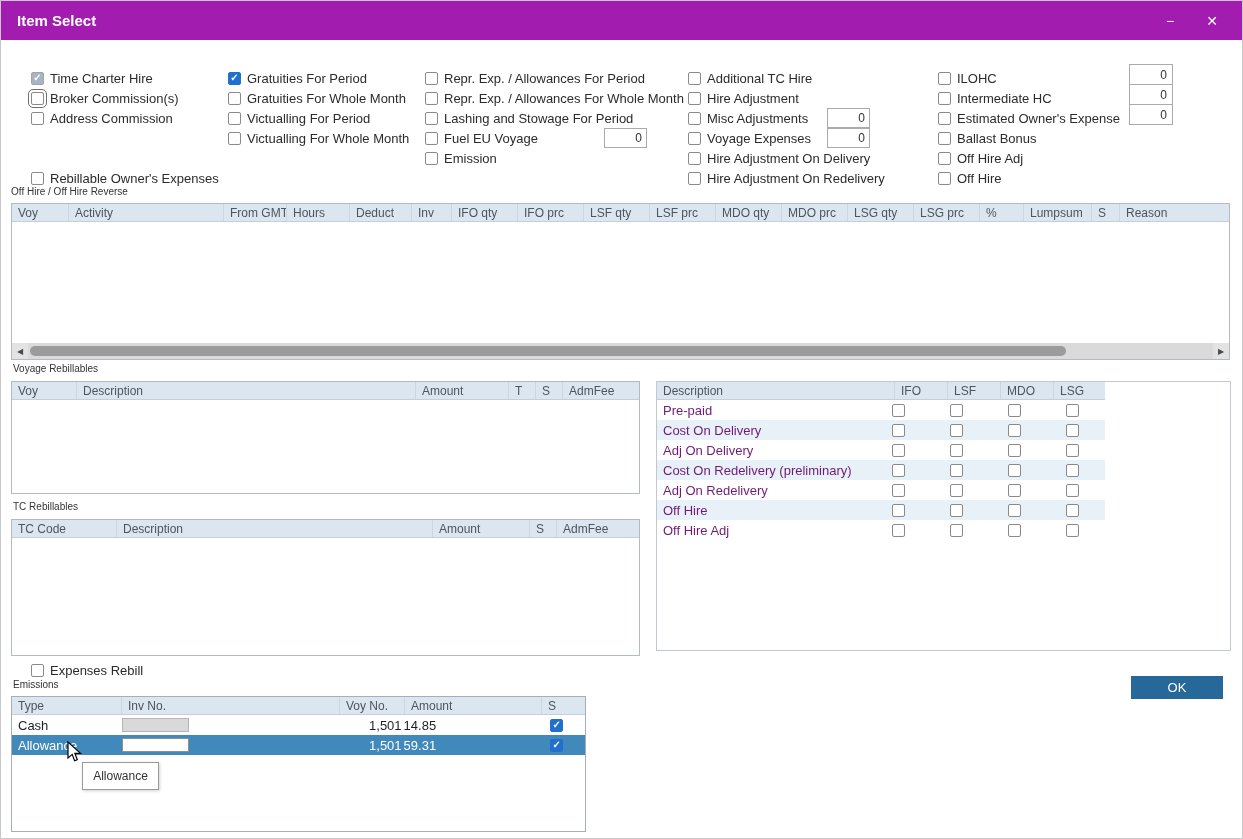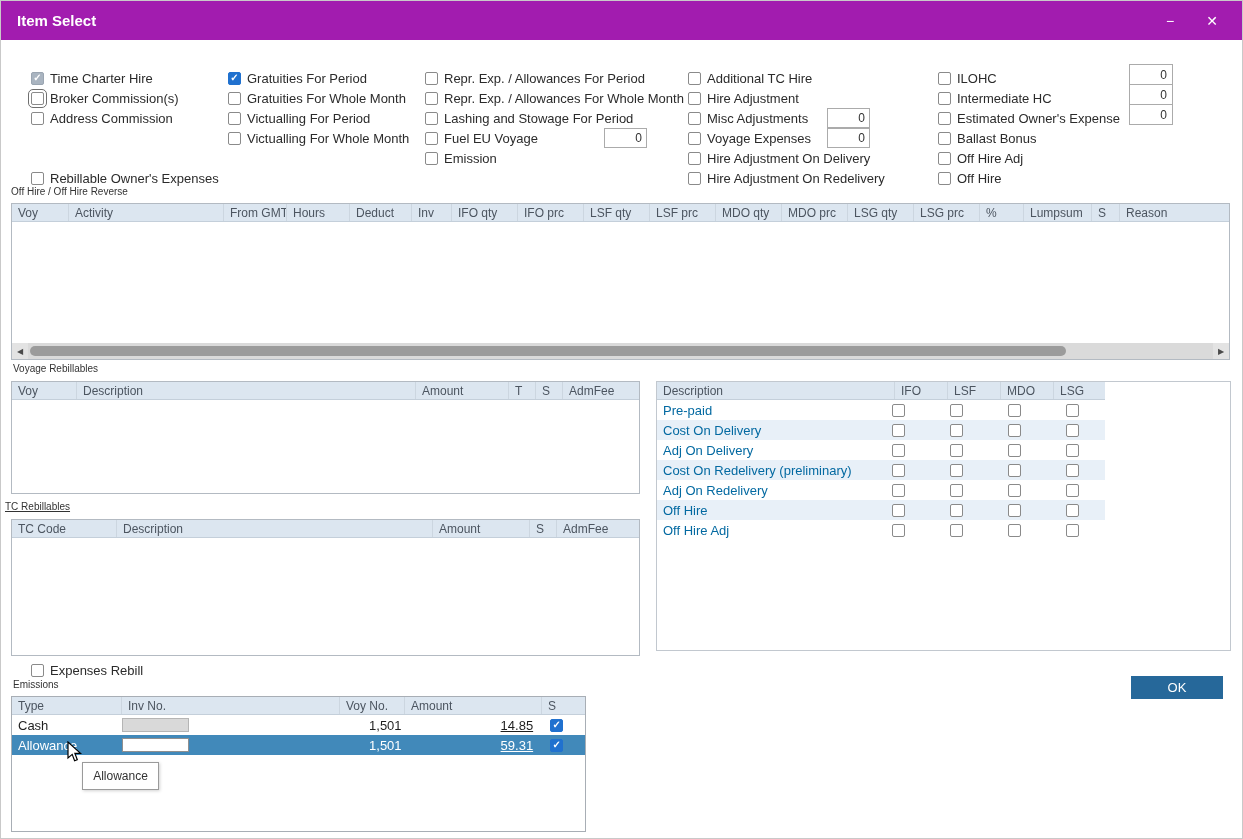--- a/index.html
+++ b/index.html
@@ -68,38 +68,38 @@
 
   .tc { left:10px; top:518px; width:629px; height:137px; }
   .tc-head > span:nth-of-type(1){width:105px} .tc-head > span:nth-of-type(2){width:316px}
   .tc-head > span:nth-of-type(3){width:97px}  .tc-head > span:nth-of-type(4){width:27px}
   .tc-head > span:nth-of-type(5){width:84px}
 
   .delivery { left:655px; top:380px; width:575px; height:270px; border-color:#c2c8cf; }
   .delivery-head { width:448px; }
   .delivery-head > span:nth-of-type(1){width:238px} .delivery-head > span:nth-of-type(n+2){width:53px}
   .delivery-head > span:nth-of-type(5){width:51px; border-right:none;}
-  .drow { display:flex; align-items:center; height:20px; width:448px; font-size:13px; color:#0369a1;gap:9px; }
+  .drow { display:flex; align-items:center; height:20px; width:448px; font-size:13px; color:#701a75;gap:9px; }
   .delivery-rows > div:nth-of-type(even) { background:#e8f0f8; }
   .drow > span:nth-of-type(1){ width:238px; padding-left:6px; }
   .drow > span:nth-of-type(n+2){ width:53px; display:flex; padding-left:8px; }
   .drow > span:nth-of-type(5){ width:51px; }
 
   .emissions { left:10px; top:695px; width:575px; height:136px; border-color:#a8aeb5; }
   .em-head > span:nth-of-type(1){width:110px} .em-head > span:nth-of-type(2){width:218px}
   .em-head > span:nth-of-type(3){width:65px}  .em-head > span:nth-of-type(4){width:137px}
   .em-head > span:nth-of-type(5){width:45px; border-right:none;}
   .erow { display:flex; align-items:center; height:20px; font-size:13px; color:#1f1f1f; }
   .erow.selected { background:#4189ba; color:#fff; }
   .ecell.type { width:110px; padding-left:6px; }
   .ecell.invno { width:218px; display:flex; align-items:center; }
   .einput { width:67px; height:14px; background:#d9d9d9; border:1px solid #b5b5b5; }
   .erow.selected .einput { background:#fff; border-color:#8f8f8f; }
   .ecell.voyno { width:65px; text-align:right; padding-right:2px; }
-  .ecell.amount { width:137px; text-align:right; padding-right:7px;text-decoration:underline; }
+  .ecell.amount { width:137px; text-align:left; padding-right:7px; }
   .ecell.s { width:45px; display:flex; padding-left:10px; }
 
   .ok-btn { position:absolute; left:1130px; top:675px; width:92px; height:23px; background:#26689a; color:#fff;
             font-size:13px; display:flex; align-items:center; justify-content:center; cursor:pointer; }
 
   .tooltip { position:absolute; left:81px; top:761px; width:77px; height:28px; background:#fff;
              border:1px solid #9a9a9a; display:flex; align-items:center; justify-content:center;
              font-size:12px; color:#333; box-shadow:1px 1px 3px rgba(0,0,0,0.18); }
   .cursor { position:absolute; left:66px; top:740px; }
 </style>
@@ -417,21 +417,21 @@
           <span class="dcell">
             <span class="cb"></span>
           </span>
           <span class="dcell">
             <span class="cb"></span>
           </span>
         </div>
       </div>
   </div>
 
-  <div class="sec-label" style="left:4px; top:500px;text-decoration:underline;">TC Rebillables</div>
+  <div class="sec-label" style="left:12px; top:500px;">TC Rebillables</div>
   <div class="grid tc">
     <div class="thead tc-head">
 
     <span class="th">TC Code</span>
         <span class="th">Description</span>
         <span class="th">Amount</span>
         <span class="th">S</span>
         <span class="th">AdmFee</span>
       </div>
     <div class="grid-empty" style="height:117px;"></div>

